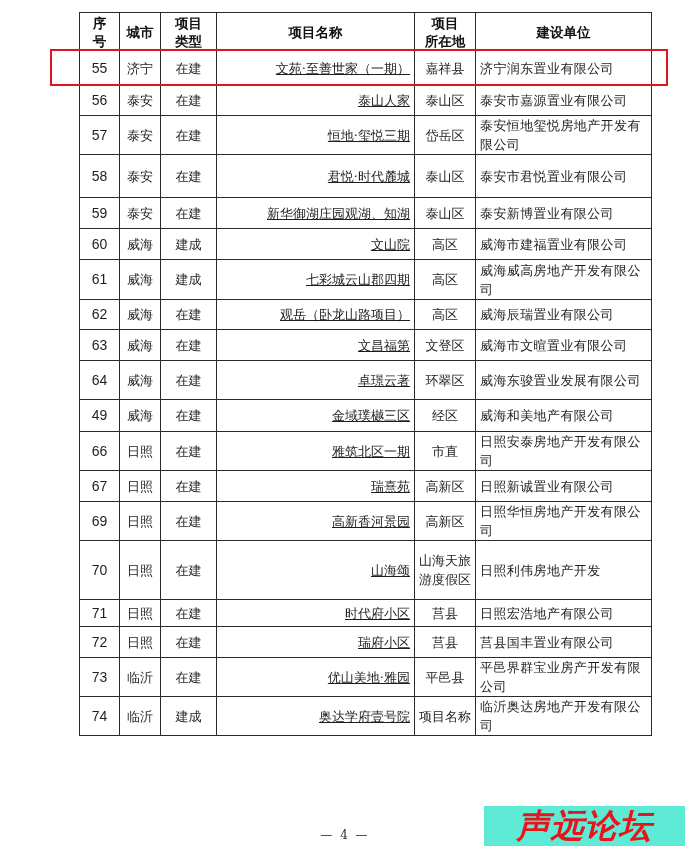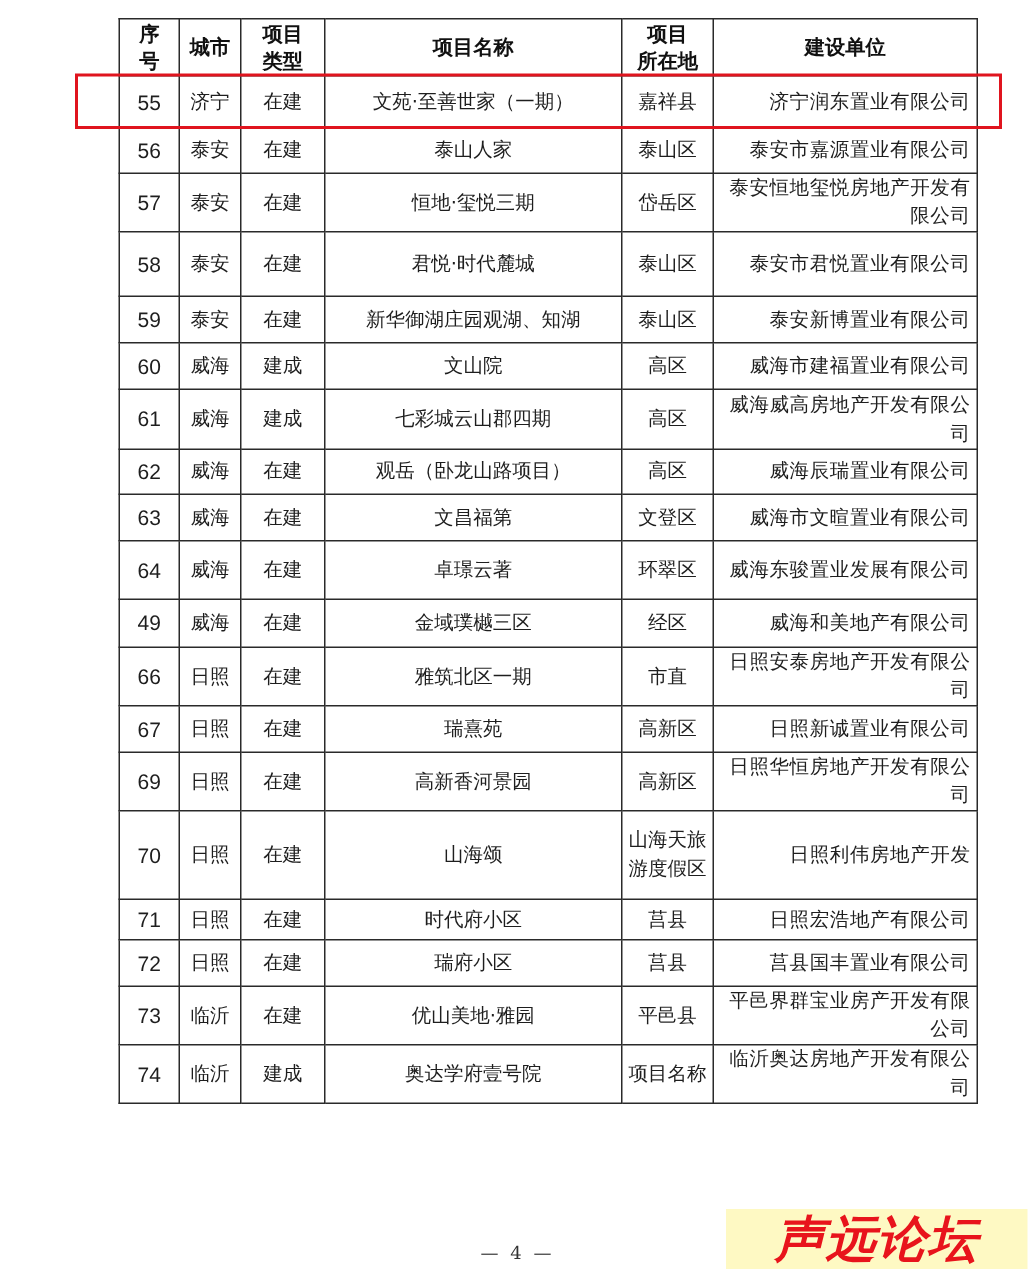--- a/index.html
+++ b/index.html
@@ -42,23 +42,23 @@
       font-weight: bold;
       font-size: 13.5px;
       text-align: center;
       line-height: 18px;
       color: #111;
       padding: 0 2px;
     }
     td.c-num { text-align: center; font-family: "Liberation Sans", sans-serif; font-size: 14px; }
     td.c-city { text-align: center; }
     td.c-type { text-align: center; }
-    td.c-name { text-align: center; padding-left: 5px; }
+    td.c-name { text-align: right; padding-left: 5px; text-decoration: underline; }
     td.c-loc  { text-align: center; padding: 0 2px; }
-    td.c-builder { text-align: right; padding-left: 5px; padding-right: 2px; letter-spacing: 0.4px; }
+    td.c-builder { text-align: left; padding-left: 5px; padding-right: 2px; letter-spacing: 0.4px; }
 
     .highlight-box {
       position: absolute;
       left: 50px;
       top: 49px;
       width: 618px;
       height: 37px;
       border: 2px solid #e0141e;
       pointer-events: none;
       box-sizing: border-box;
@@ -73,21 +73,21 @@
       font-size: 12px;
       color: #333;
       letter-spacing: 2px;
     }
     .watermark {
       position: absolute;
       left: 484px;
       top: 806px;
       width: 201px;
       height: 40px;
-      background: #fef9c3;
+      background: #5eead4;
       color: #e8141c;
       font-family: "DejaVu Sans", sans-serif;
       font-weight: bold;
       font-style: italic;
       font-size: 33px;
       line-height: 40px;
       text-align: center;
       letter-spacing: 1px;
       overflow: hidden;
     }

